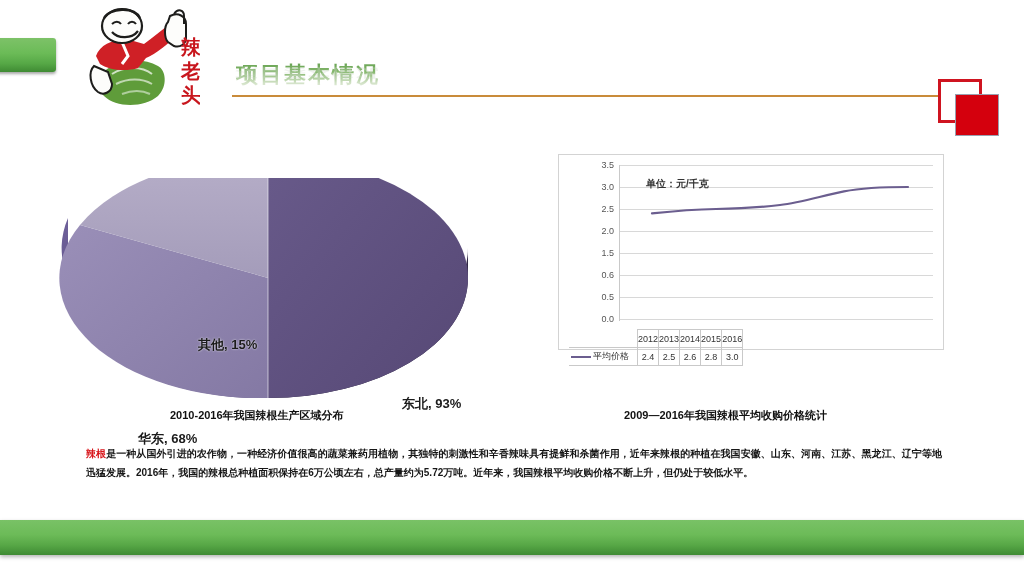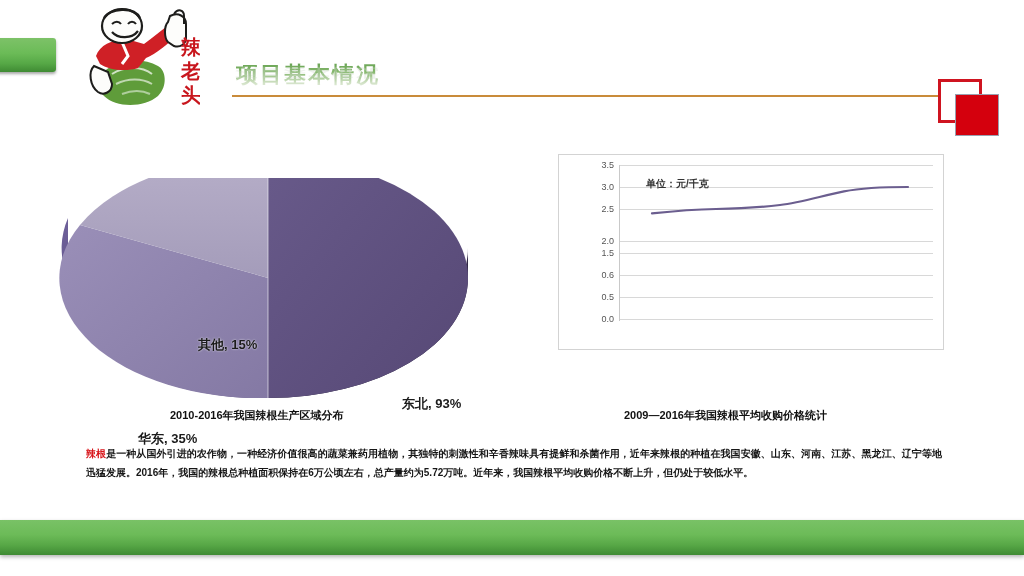--- a/index.html
+++ b/index.html
@@ -330,38 +330,38 @@
       <path d="M220 100 L220 220 A200 120 0 0 1 32 47 Z" fill="url(#gTopWest)"></path>
 
       <path d="M220 100 L32 47 A200 120 0 0 1 220 -20 Z" fill="url(#gTopOther)"></path>
 
       <line x1="220" y1="-20" x2="220" y2="220" stroke="#efeef3" stroke-width="1.2" opacity="0.55"></line>
     </svg>
   </div>
 
   <div class="pie-label pie-label-other">其他, 15%</div>
   <div class="pie-label pie-label-east">东北, 93%</div>
-  <div class="pie-label pie-label-huadong">华东, 35%</div>
+  <div class="pie-label pie-label-huadong">华东, 68%</div>
 </div>
 
 <div class="chart-caption caption-pie">2010-2016年我国辣根生产区域分布</div>
 
 <div class="line-chart">
   <div class="lc-inner">
     <div class="lc-plot">
       <div class="lc-gridline" style="top:0px;">
         <span class="lc-ytick">3.5</span>
       </div>
       <div class="lc-gridline" style="top:22px;">
         <span class="lc-ytick">3.0</span>
       </div>
       <div class="lc-gridline" style="top:44px;">
         <span class="lc-ytick">2.5</span>
       </div>
-      <div class="lc-gridline" style="top:76px;text-align:center;">
+      <div class="lc-gridline" style="top:66px;text-align:center;">
         <span class="lc-ytick">2.0</span>
       </div>
       <div class="lc-gridline" style="top:88px;">
         <span class="lc-ytick">1.5</span>
       </div>
       <div class="lc-gridline" style="top:110px;">
         <span class="lc-ytick">0.6</span>
       </div>
       <div class="lc-gridline" style="top:132px;">
         <span class="lc-ytick">0.5</span>
@@ -371,20 +371,40 @@
       </div>
 
       <div class="lc-unit">单位：元/千克</div>
 
       <svg class="lc-svg" width="320" height="158" viewBox="0 0 320 158" xmlns="http://www.w3.org/2000/svg">
 
         <path d="M32 48.4 C 53 46.2, 75 44.4, 96 44 C 117 43.6, 139 42.5, 160 40.0 C 181 37.5, 203 30.5, 224 26.4 C 245 22.3, 267 22.0, 288 22.0" fill="none" stroke="#6b5e8f" stroke-width="2.2" stroke-linecap="round"></path>
       </svg>
     </div>
 
+    <table class="lc-table">
+      <tbody>
+          <tr class="header-row">
+        <td class="legend-cell"></td>
+        <td>2012</td>
+        <td>2013</td>
+        <td>2014</td>
+        <td>2015</td>
+        <td>2016</td>
+      </tr>
+      <tr>
+        <td class="legend-cell"><span class="legend-swatch"></span><span>平均价格</span></td>
+        <td>2.4</td>
+        <td>2.5</td>
+        <td>2.6</td>
+        <td>2.8</td>
+        <td>3.0</td>
+      </tr>
+    </tbody>
+      </table>
   </div>
 </div>
 
 <div class="chart-caption caption-line">2009—2016年我国辣根平均收购价格统计</div>
 
 <div class="body-text"><span class="kw">辣根</span><span>是一种从国外引进的农作物，一种经济价值很高的蔬菜兼药用植物，其独特的刺激性和辛香辣味具有提鲜和杀菌作用，近年来辣根的种植在我国安徽、山东、河南、江苏、黑龙江、辽宁等地迅猛发展。2016年，我国的辣根总种植面积保持在6万公顷左右，总产量约为5.72万吨。近年来，我国辣根平均收购价格不断上升，但仍处于较低水平。</span></div>
 
 <div class="bottom-bar"></div>
 
 </body></html>

